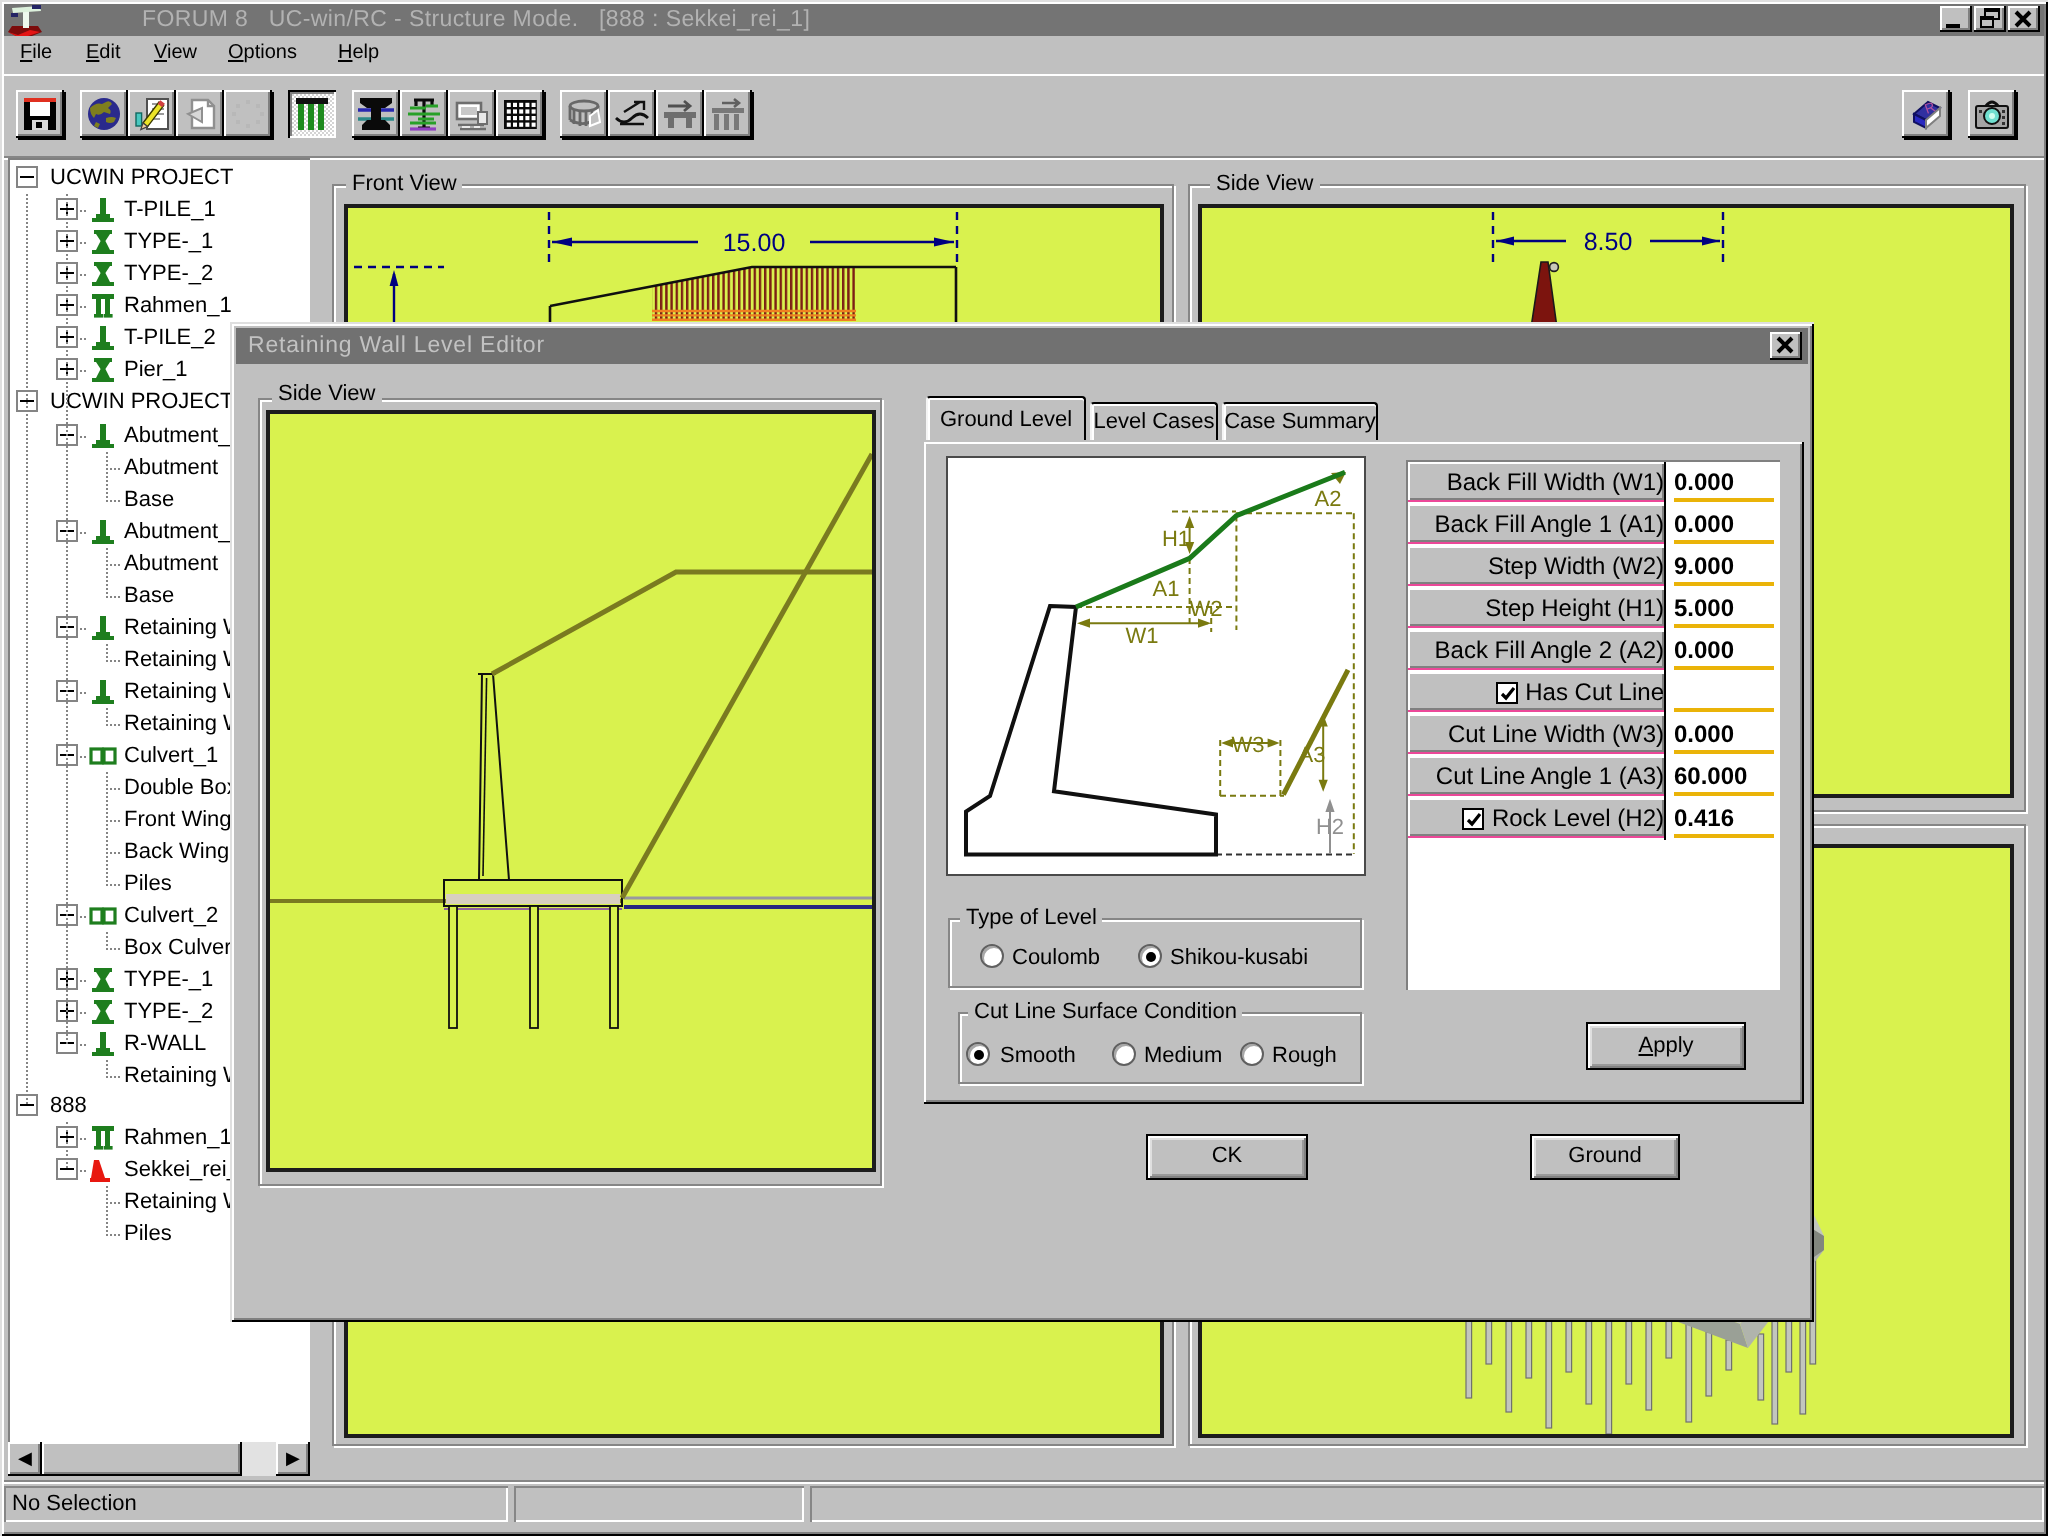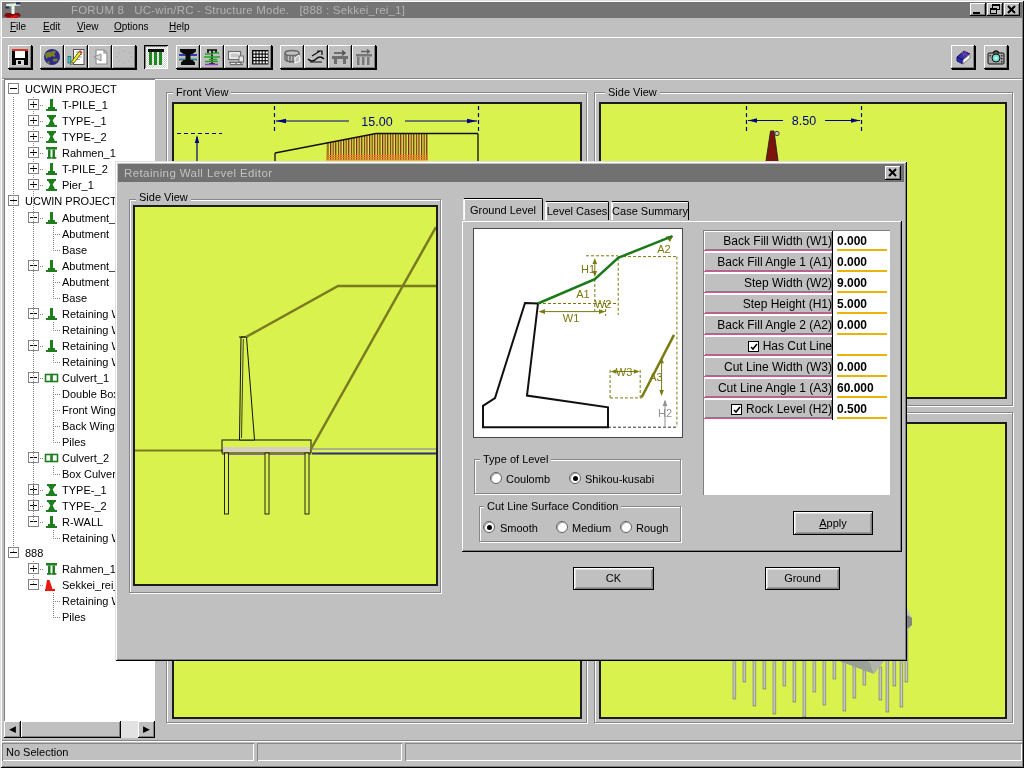--- a/index.html
+++ b/index.html
@@ -668,21 +668,21 @@
                 <path d="M2,5 L4,7 L8,2" stroke="#000" stroke-width="1.6" fill="none"></path>
               </svg></span>Has Cut Line</div>
           <div class="pval" style="top:106px"></div>
         <div class="prow" style="top:127px">Cut Line Width (W3)</div>
           <div class="pval" style="top:127px">0.000</div>
         <div class="prow" style="top:148px">Cut Line Angle 1 (A3)</div>
           <div class="pval" style="top:148px">60.000</div>
         <div class="prow" style="top:169px"><span class="cb"><svg width="11" height="11">
                 <path d="M2,5 L4,7 L8,2" stroke="#000" stroke-width="1.6" fill="none"></path>
               </svg></span>Rock Level (H2)</div>
-          <div class="pval" style="top:169px">0.500</div>
+          <div class="pval" style="top:169px">0.416</div>
         <div id="pvline"></div>
       </div>
       <div class="grp" style="left:12px;top:238px;width:207px;height:35px"></div>
       <div class="glabel" style="left:18px;top:232px">Type of Level</div>
       <div class="radio" style="left:28px;top:251px"></div>
       <div class="rlabel" style="left:44px;top:252px">Coulomb</div>
       <div class="radio" style="left:107px;top:251px">
           <div class="rdot"></div>
         </div>
       <div class="rlabel" style="left:123px;top:252px">Shikou-kusabi</div>

